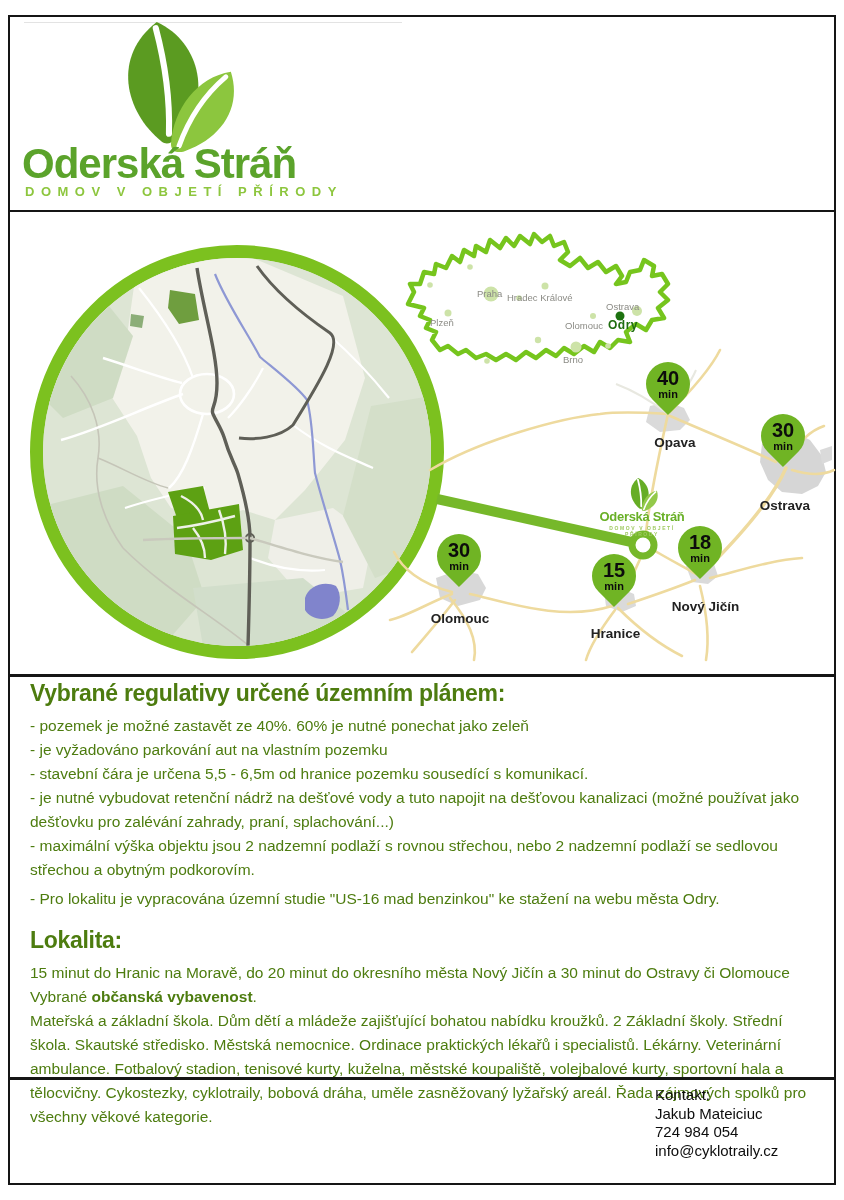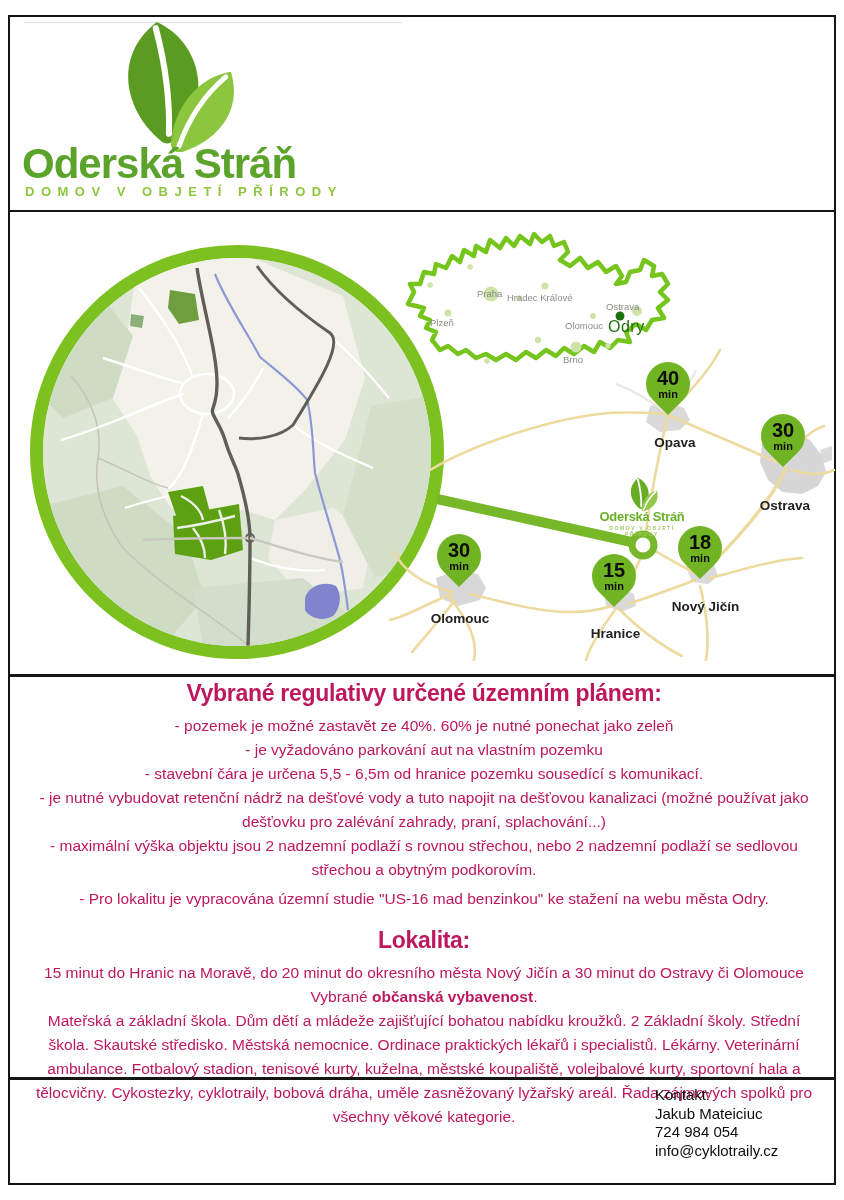--- a/index.html
+++ b/index.html
@@ -27,21 +27,21 @@
 
   
   .country-map { position:absolute; left:402px; top:228px; }
   .c-label { position:absolute; font-size:9.5px; color:#8b8b85; }
   .c-plzen { left:430px; top:317px; }
   .c-praha { left:477px; top:288px; }
   .c-hradec { left:507px; top:292px; }
   .c-olomouc { left:565px; top:320px; }
   .c-brno { left:563px; top:354px; }
   .c-ostrava { left:606px; top:301px; }
-  .c-odry { left:608px; top:318px; font-size:16px; font-weight:normal; color:#1e6d0e; letter-spacing:0.5px; }
+  .c-odry { left:608px; top:318px; font-size:12px; font-weight:bold; color:#1e6d0e; letter-spacing:0.5px; }
 
   
   .r-label { position:absolute; font-size:13.5px; font-weight:bold; color:#222; text-align:center;margin-top:16px; }
   .r-opava   { left:640px; top:419px; width:70px; }
   .r-ostrava { left:745px; top:482px; width:80px; }
   .r-olomouc { left:415px; top:595px; width:90px; }
   .r-hranice { left:578px; top:610px; width:75px; }
   .r-novyjicin { left:658px; top:583px; width:95px; }
 
   .pin { position:absolute; width:44px; height:58px; }
@@ -56,21 +56,21 @@
   .pin-hranice { left:592px; top:554px; }
   .pin-olomouc { left:437px; top:534px; }
 
   
   .mini-logo { position:absolute; left:597px; top:477px; width:90px; text-align:center; }
   .mini-leaf { display:block; margin:0 auto; }
   .mini-title { font-size:13px; font-weight:bold; color:#69b027; letter-spacing:-0.3px; margin-top:-2px; }
   .mini-sub { font-size:5px; font-weight:bold; letter-spacing:1.6px; color:#a0ca62; margin-top:1px; }
 
   
-  .text-block { position:absolute; left:30px; top:680px; width:788px; color:#be185d;text-align:center; }
+  .text-block { position:absolute; left:30px; top:680px; width:788px; color:#4d7c0f; }
   .text-block h2 { font-size:23px; font-weight:bold; letter-spacing:-0.3px; margin:0 0 7px 0; }
   .text-block p { font-size:15.5px; line-height:24px; margin:0; }
   .text-block p.gap { margin-top:5px; }
   .h2-lokalita { margin-top:16px !important; }
 
   
   .footer-col { position:absolute; font-size:15px; line-height:18.5px; color:#0d0d0d; }
   .footer-left { left:30px; top:1086px; }
   .footer-right { left:655px; top:1086px; }
 </style>

